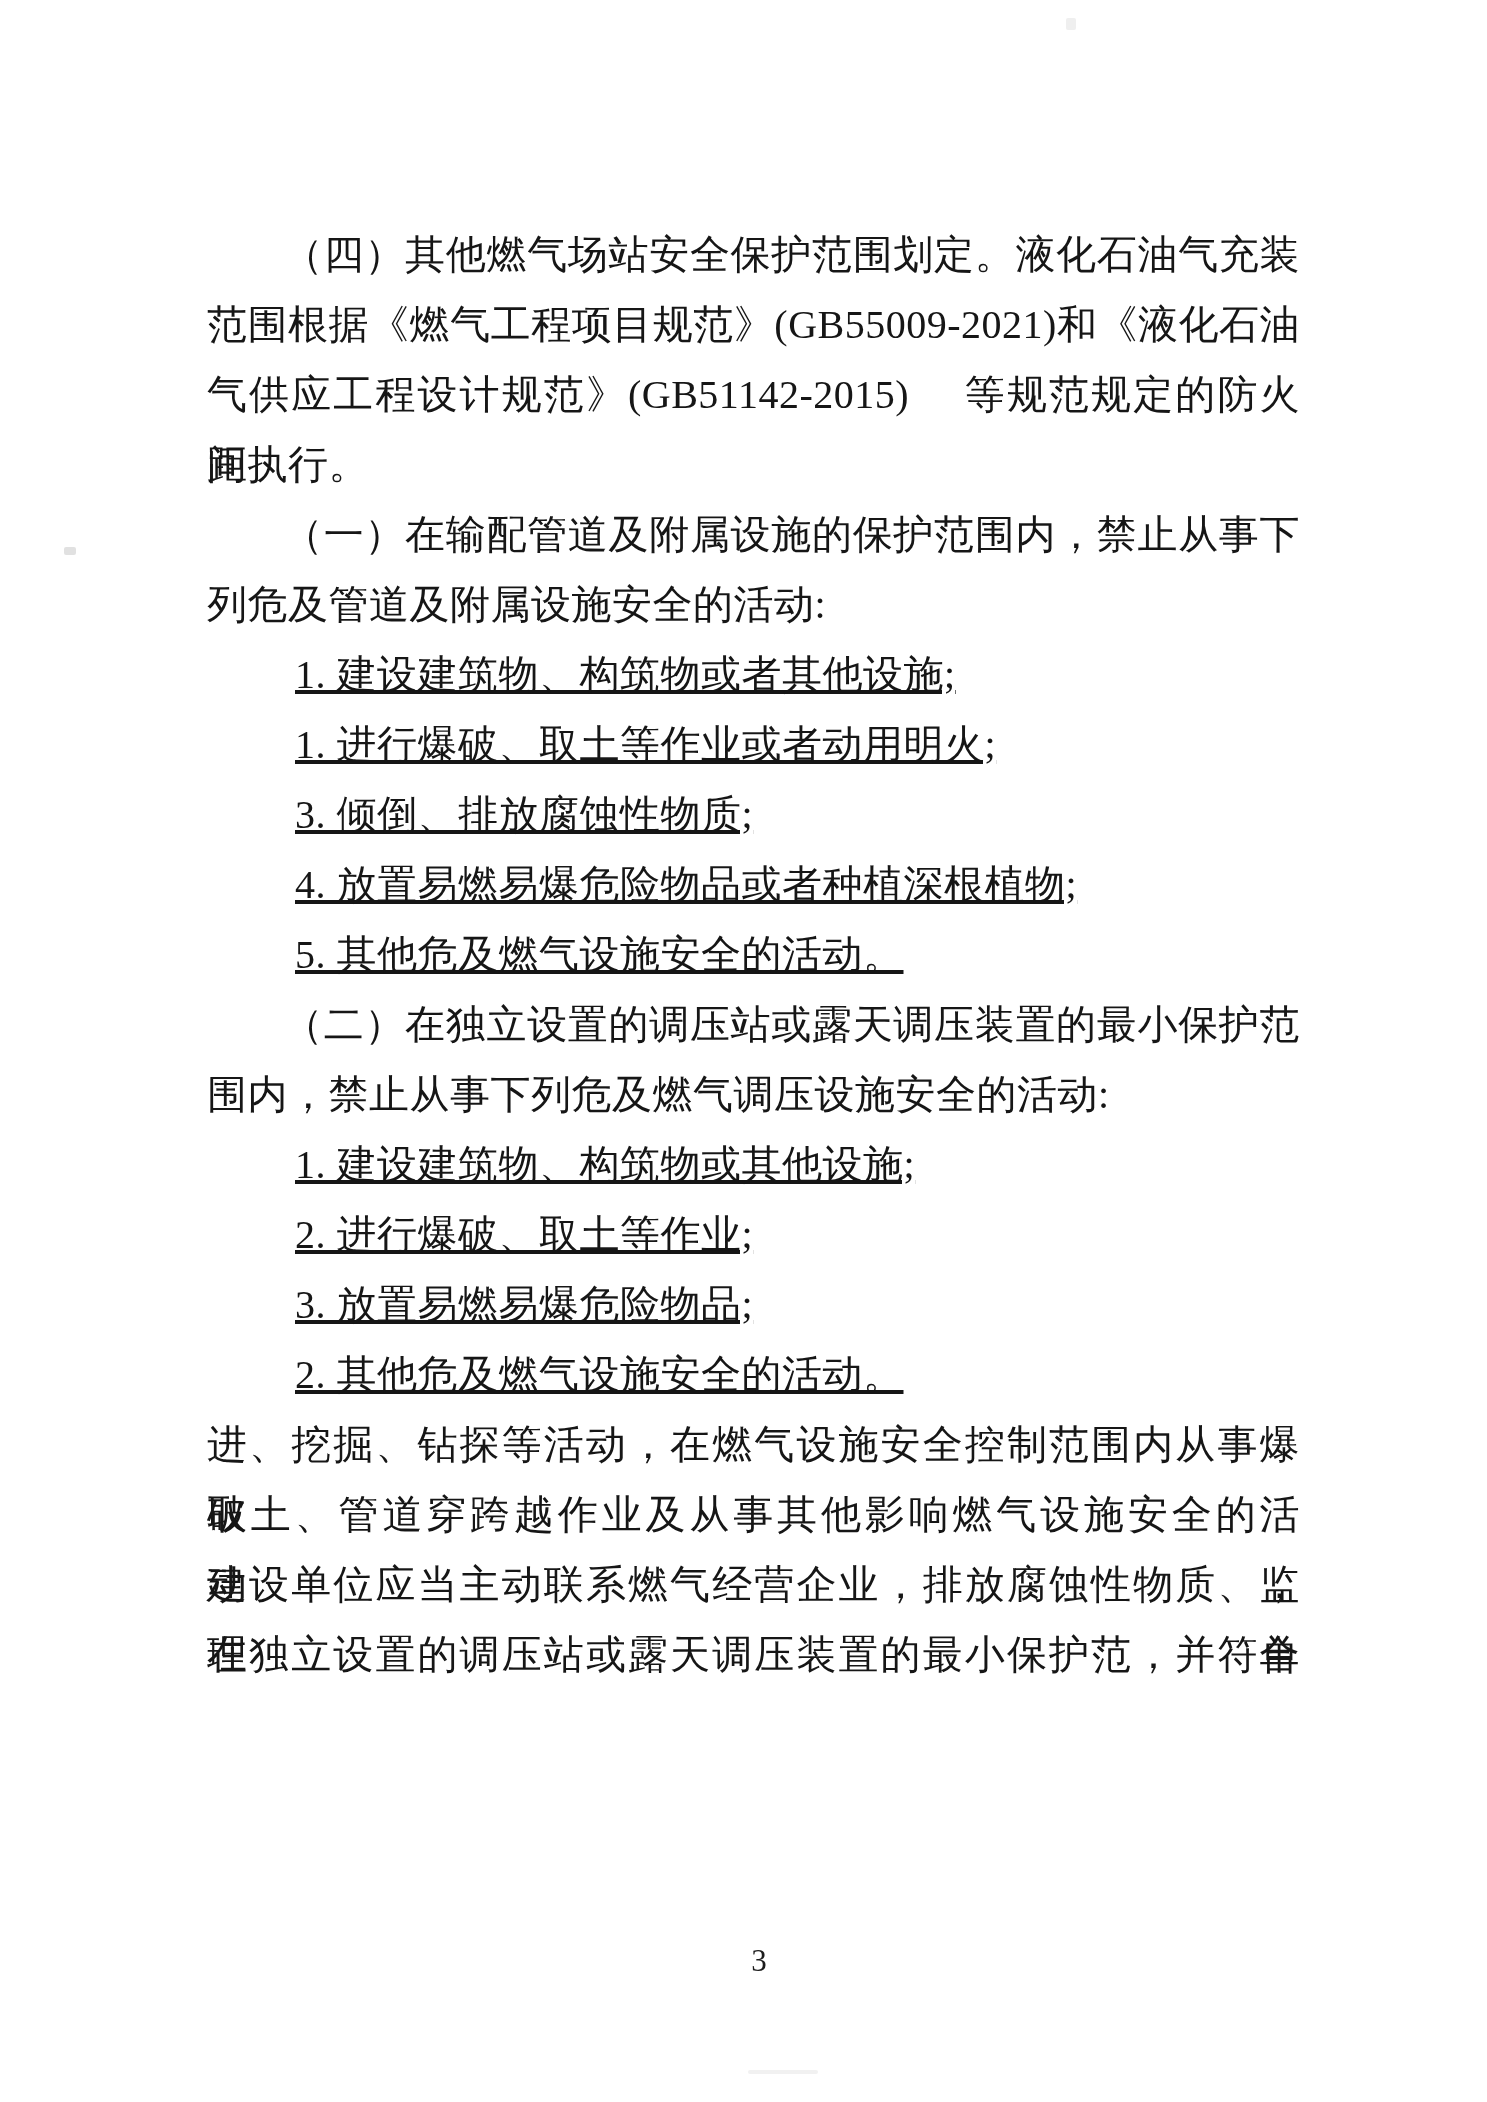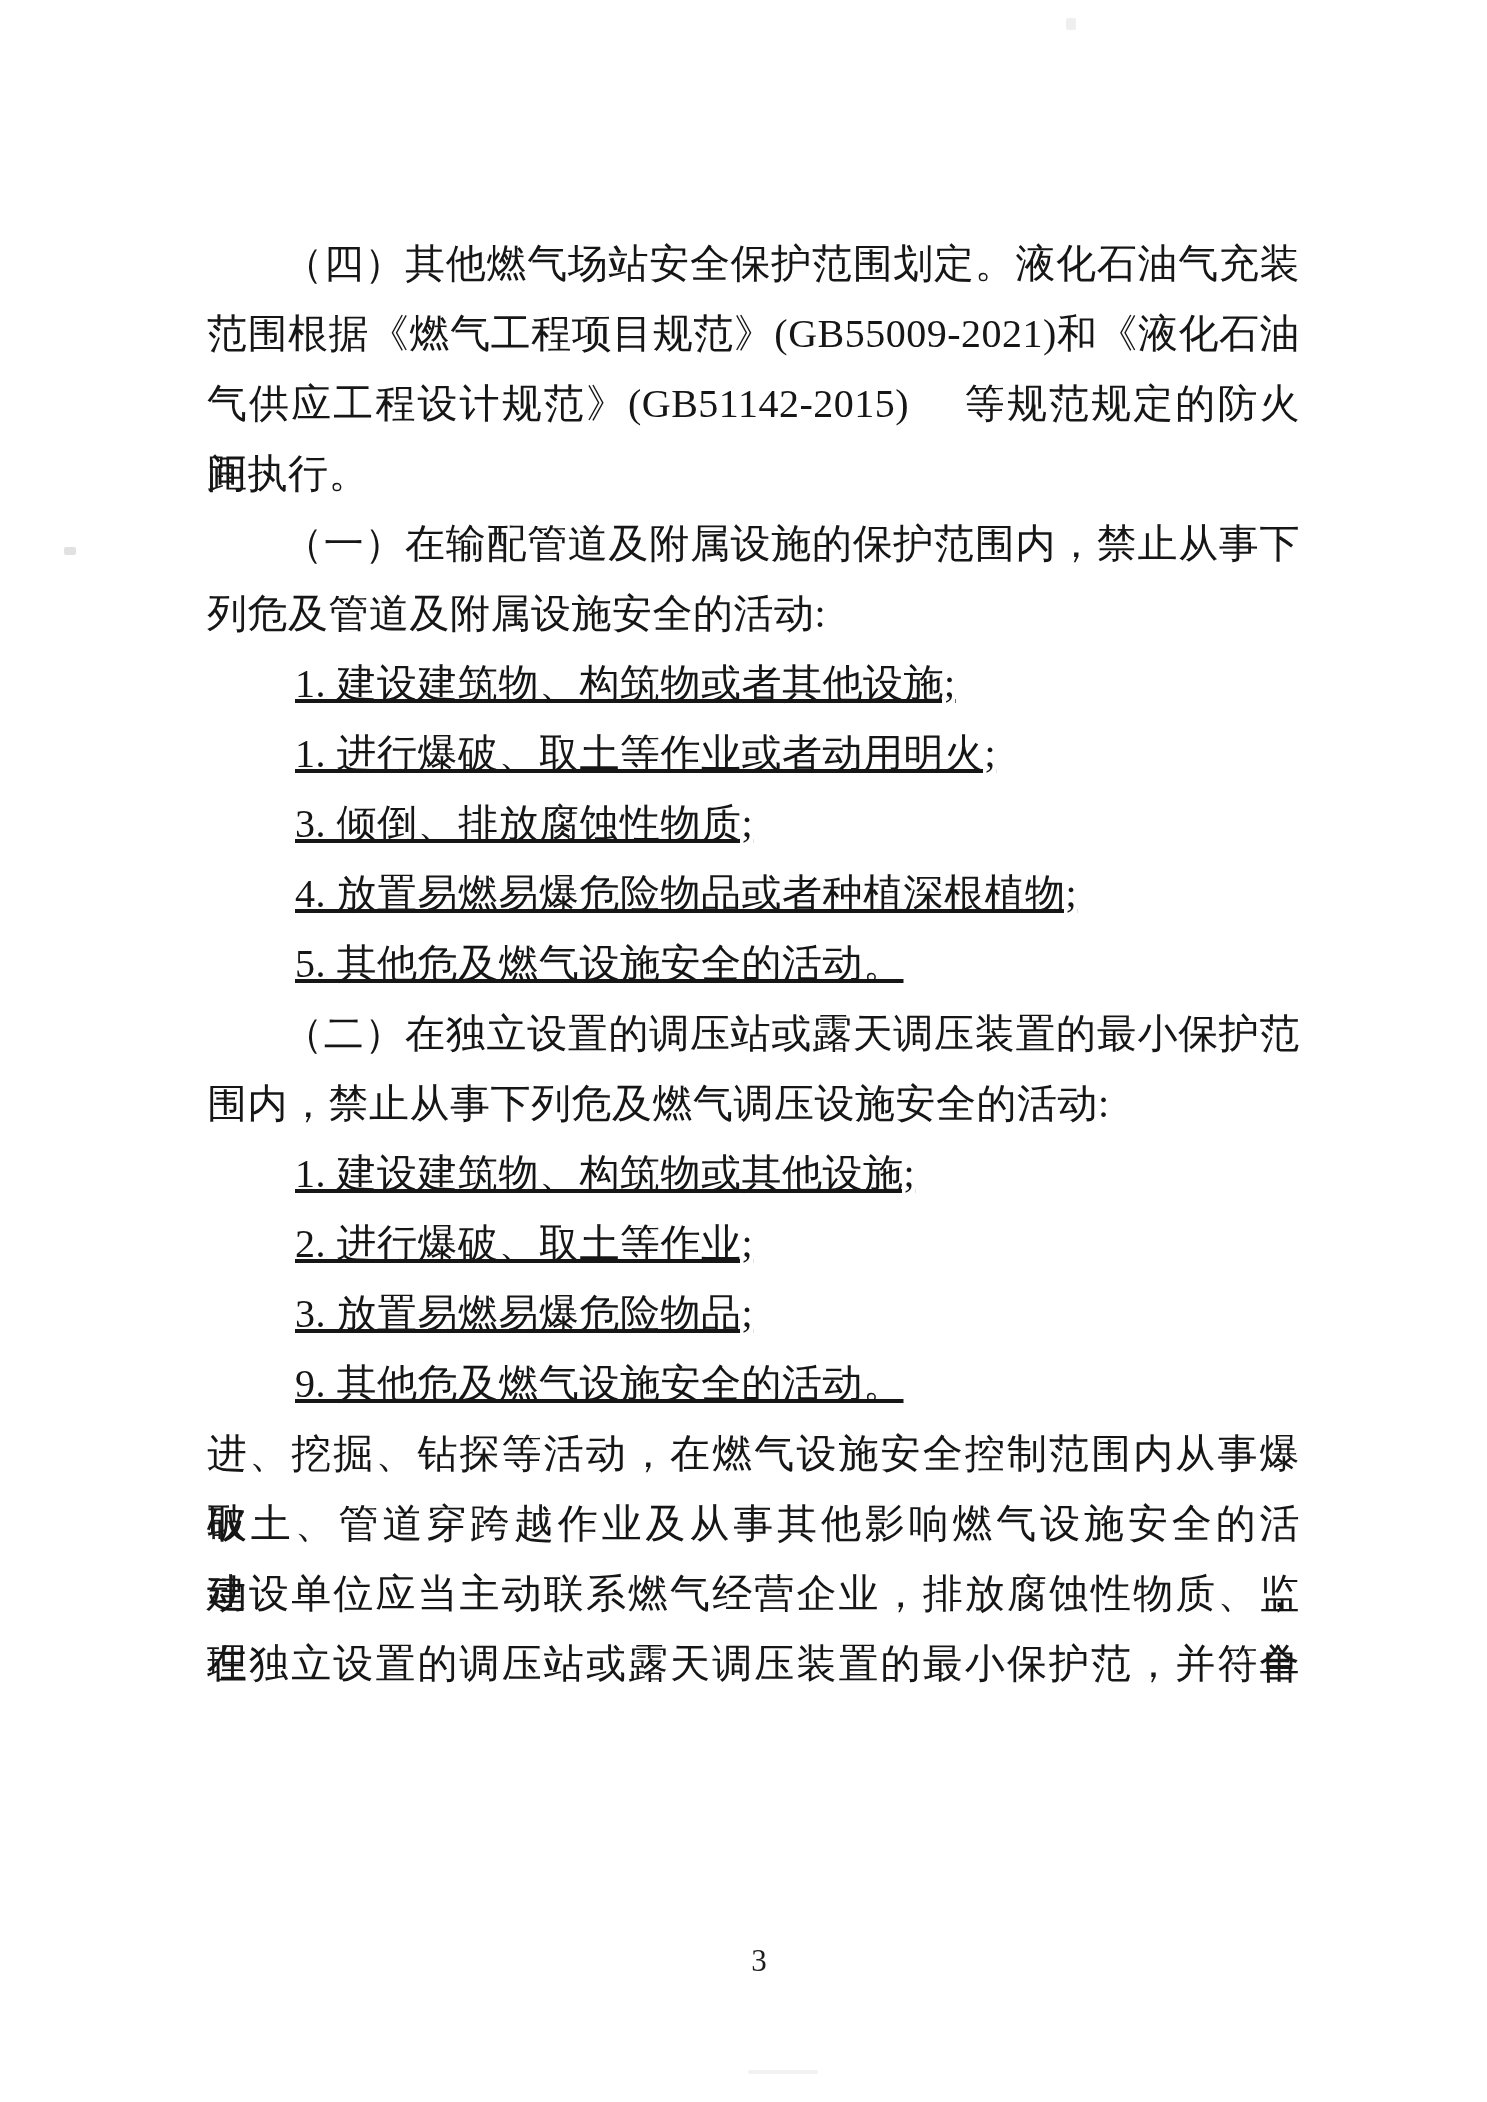--- a/index.html
+++ b/index.html
@@ -11,21 +11,21 @@
     position: relative;
     width: 1487px;
     height: 2102px;
     background: #ffffff;
     overflow: hidden;
     font-family: "Liberation Serif", "DejaVu Serif", serif;
     color: #161616;
   }
   .content {
     position: absolute;
-    top: 229px;
+    top: 220px;
     left: 207px;
     width: 1093px;
   }
   .para {
     margin: 0;
     padding: 0;
   }
   .line {
     font-size: 40px;
     line-height: 70px;
@@ -128,21 +128,21 @@
     <div class="para p-list">
       <div class="line last">1. 建设建筑物、构筑物或其他设施;</div>
     </div>
     <div class="para p-list">
       <div class="line last">2. 进行爆破、取土等作业;</div>
     </div>
     <div class="para p-list">
       <div class="line last">3. 放置易燃易爆危险物品;</div>
     </div>
     <div class="para p-list">
-      <div class="line last">9. 其他危及燃气设施安全的活动。</div>
+      <div class="line last">2. 其他危及燃气设施安全的活动。</div>
     </div>
 
     <div class="para p-body">
       <div class="line">进、挖掘、钻探等活动，在燃气设施安全控制范围内从事爆破</div>
       <div class="line">取土、管道穿跨越作业及从事其他影响燃气设施安全的活动，</div>
       <div class="line">建设单位应当主动联系燃气经营企业，排放腐蚀性物质、监理单</div>
       <div class="line">在独立设置的调压站或露天调压装置的最小保护范，并符合</div>
     </div>
 
   </div>

